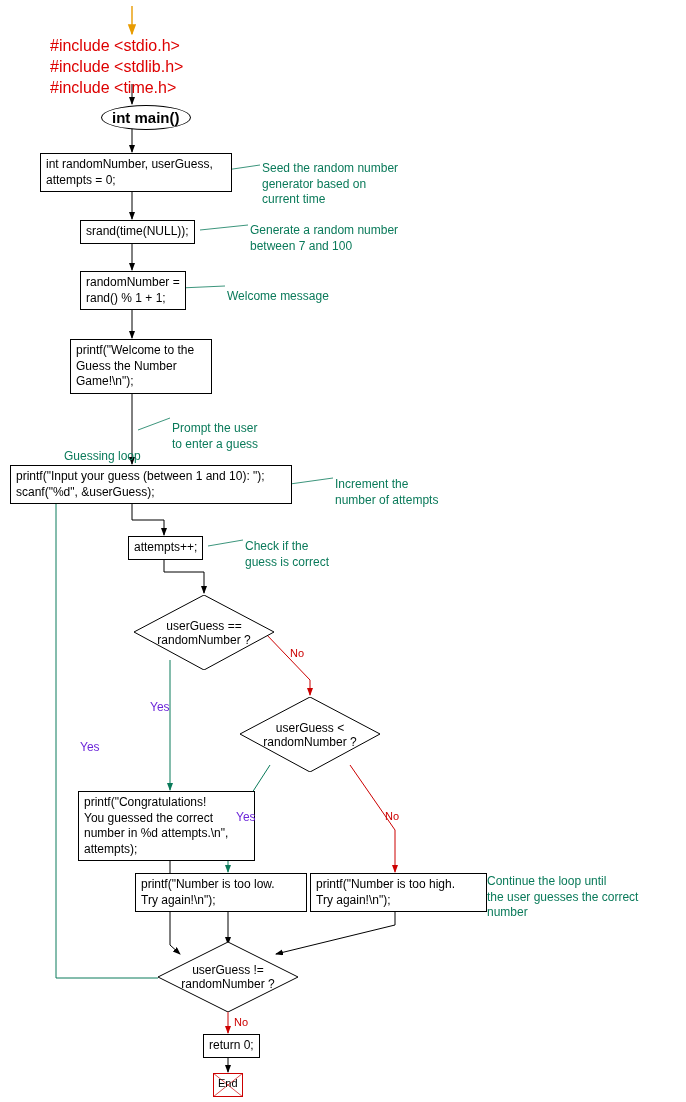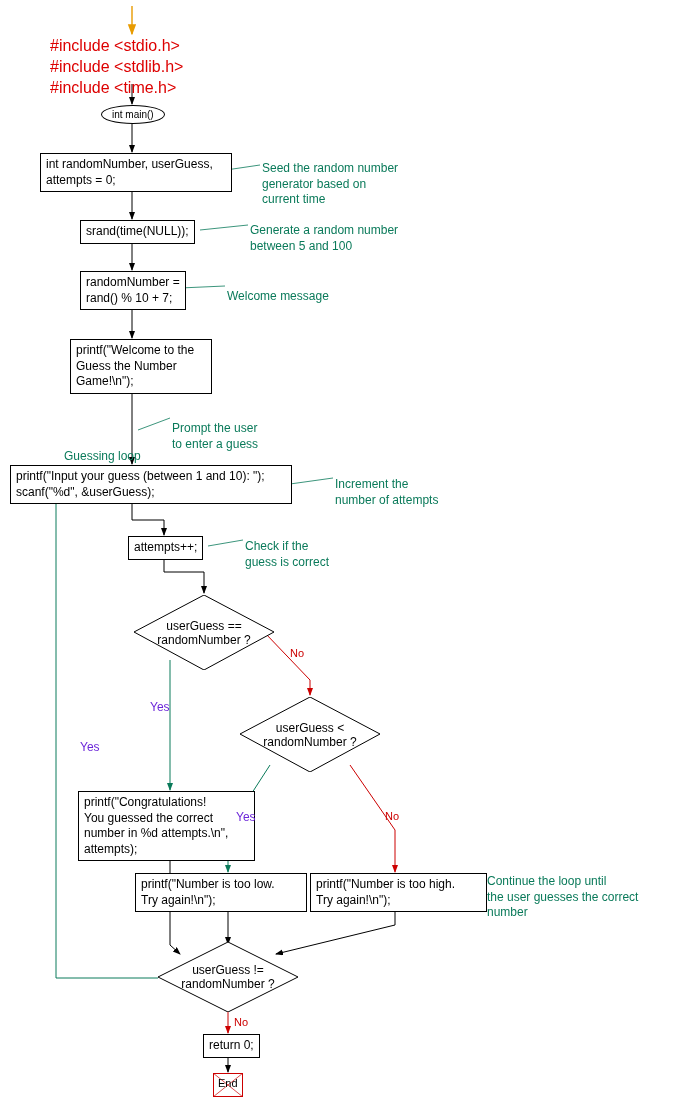--- a/index.html
+++ b/index.html
@@ -19,21 +19,22 @@
     padding: 3px 5px;
     font-size: 12px;
     line-height: 1.3;
   }
   .node-ellipse {
     position: absolute;
     border: 1px solid #000;
     border-radius: 50%;
     background: #fff;
     padding: 3px 10px;
-    font-size: 10px;
+    font-size: 15px;
+    font-weight: bold;
   }
   .includes {
     position: absolute;
     color: #d00;
     font-size: 16px;
     line-height: 1.3;
   }
   .comment {
     position: absolute;
     color: #0a7a5a;
@@ -156,21 +157,21 @@
   <div>int randomNumber, userGuess,</div>
   <div>attempts = 0;</div>
 </div>
 
 <div class="node-rect" style="left:80px; top:220px;">
   <span>srand(time(NULL));</span>
 </div>
 
 <div class="node-rect" style="left:80px; top:271px;">
   <div>randomNumber =</div>
-  <div>rand() % 10 + 7;</div>
+  <div>rand() % 1 + 1;</div>
 </div>
 
 <div class="node-rect" style="left:70px; top:339px; width:130px;">
   <div>printf("Welcome to the</div>
   <div>Guess the Number</div>
   <div>Game!\n");</div>
 </div>
 
 <div class="node-rect" style="left:10px; top:465px; width:270px;">
   <div>printf("Input your guess (between 1 and 10): ");</div>
@@ -241,21 +242,21 @@
   <div style="position:absolute; top:4px; left:5px; font-size:11px;">End</div>
 </div>
 
 <div class="comment" style="left:262px; top:152px;">
   <div>Seed the random number</div>
   <div>generator based on</div>
   <div>current time</div>
 </div>
 <div class="comment" style="left:250px; top:214px;">
   <div>Generate a random number</div>
-  <div>between 5 and 100</div>
+  <div>between 7 and 100</div>
 </div>
 <div class="comment" style="left:227px; top:280px;">
   <span>Welcome message</span>
 </div>
 <div class="comment" style="left:64px; top:440px;text-align:right;">
   <span>Guessing loop</span>
 </div>
 <div class="comment" style="left:172px; top:412px;">
   <div>Prompt the user</div>
   <div>to enter a guess</div>

